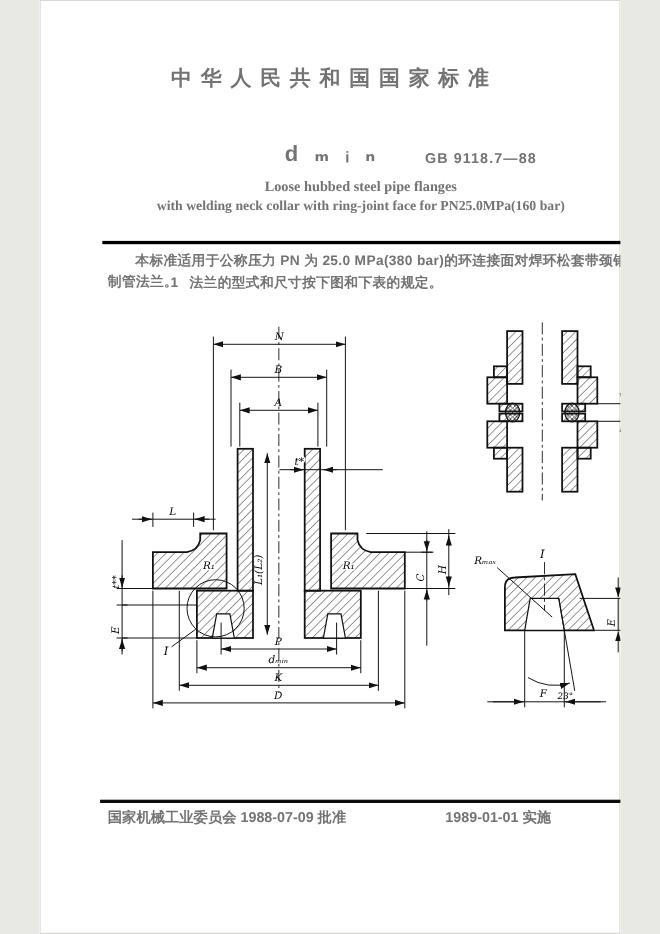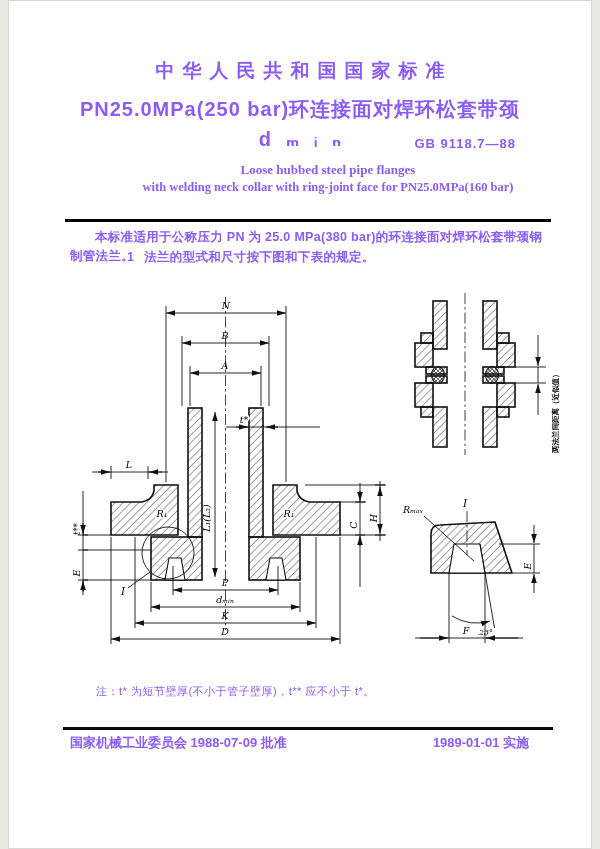--- a/index.html
+++ b/index.html
@@ -1,19 +1,19 @@
 <!DOCTYPE html>
 <html><head>
 <meta charset="utf-8">
 <style>
   html,body{margin:0;padding:0;background:#e8e8e4;}
   .page{
-    position:relative; width:584px; height:849px; background:#ffffff;
+    position:relative; width:528px; height:849px; background:#ffffff;
     margin:0 auto; overflow:hidden;
-    font-family:"Liberation Sans","DejaVu Sans",sans-serif; color:#8b5cf6;
+    font-family:"Liberation Sans","DejaVu Sans",sans-serif; color:#737373;
     box-shadow:inset 0 0 0 1px #d8d8d4;
   }
   .abs{position:absolute;}
   .ctr{left:0; width:100%; text-align:center;}
   .hdr{top:58px; font-weight:700; font-size:19px; letter-spacing:8px; text-indent:8px;}
   .t1{top:96px; font-weight:700; font-size:20px; letter-spacing:1px;}
   .t2{top:127px; font-weight:700; font-size:20px; letter-spacing:15px; text-indent:15px;}
   .gb{top:136px; right:76px; font-weight:700; font-size:13px; letter-spacing:1px;}
   .en{font-family:"Liberation Serif","DejaVu Serif",serif; font-weight:700;padding-left:28px;}
   .en1{top:162px; font-size:13px;}
@@ -42,21 +42,20 @@
   text.cn{font-family:"Liberation Sans","DejaVu Sans",sans-serif; font-style:normal;
           font-size:7.5px; font-weight:600; text-anchor:start;}
   text.big{font-size:10.5px;}
 </style>
 </head>
 <body>
 
 <div class="page">
 
   <div class="abs ctr hdr">中华人民共和国国家标准</div>
-  <div class="abs ctr t1">PN25.0MPa(250 bar)环连接面对焊环松套带颈</div>
   <div class="abs ctr t2">dₘᵢₙ</div>
   <div class="abs gb">GB 9118.7—88</div>
   <div class="abs ctr en en1">Loose hubbed steel pipe flanges</div>
   <div class="abs ctr en en2">with welding neck collar with ring-joint face for PN25.0MPa(160 bar)</div>
 
   <div class="abs rule1"></div>
 
   <div class="abs intro">本标准适用于公称压力 PN 为 25.0 MPa(380 bar)的环连接面对焊环松套带颈钢制管法兰。</div>
   <div class="abs sec">
     <span class="no">1</span><span>法兰的型式和尺寸按下图和下表的规定。</span>
@@ -258,19 +257,18 @@
         <line class="dim" x1="381" y1="288" x2="381" y2="358"></line>
         <line class="dim" x1="417" y1="288" x2="417" y2="358"></line>
         <line class="dim" x1="347" y1="353" x2="455" y2="353"></line>
         <line class="dim" x1="352" y1="353" x2="380" y2="353" marker-end="url(#ar)"></line>
         <line class="dim" x1="450" y1="353" x2="418" y2="353" marker-end="url(#ar)"></line>
         <text class="lbl" x="398" y="349">F</text>
       </g>
     </g>
   </svg>
 
-  <div class="abs note">注：t* 为短节壁厚(不小于管子壁厚)，t** 应不小于 t*。</div>
 
   <div class="abs rule2"></div>
   <div class="abs fl">国家机械工业委员会 1988-07-09 批准</div>
   <div class="abs fr">1989-01-01 实施</div>
 
 </div>
 
 </body></html>

